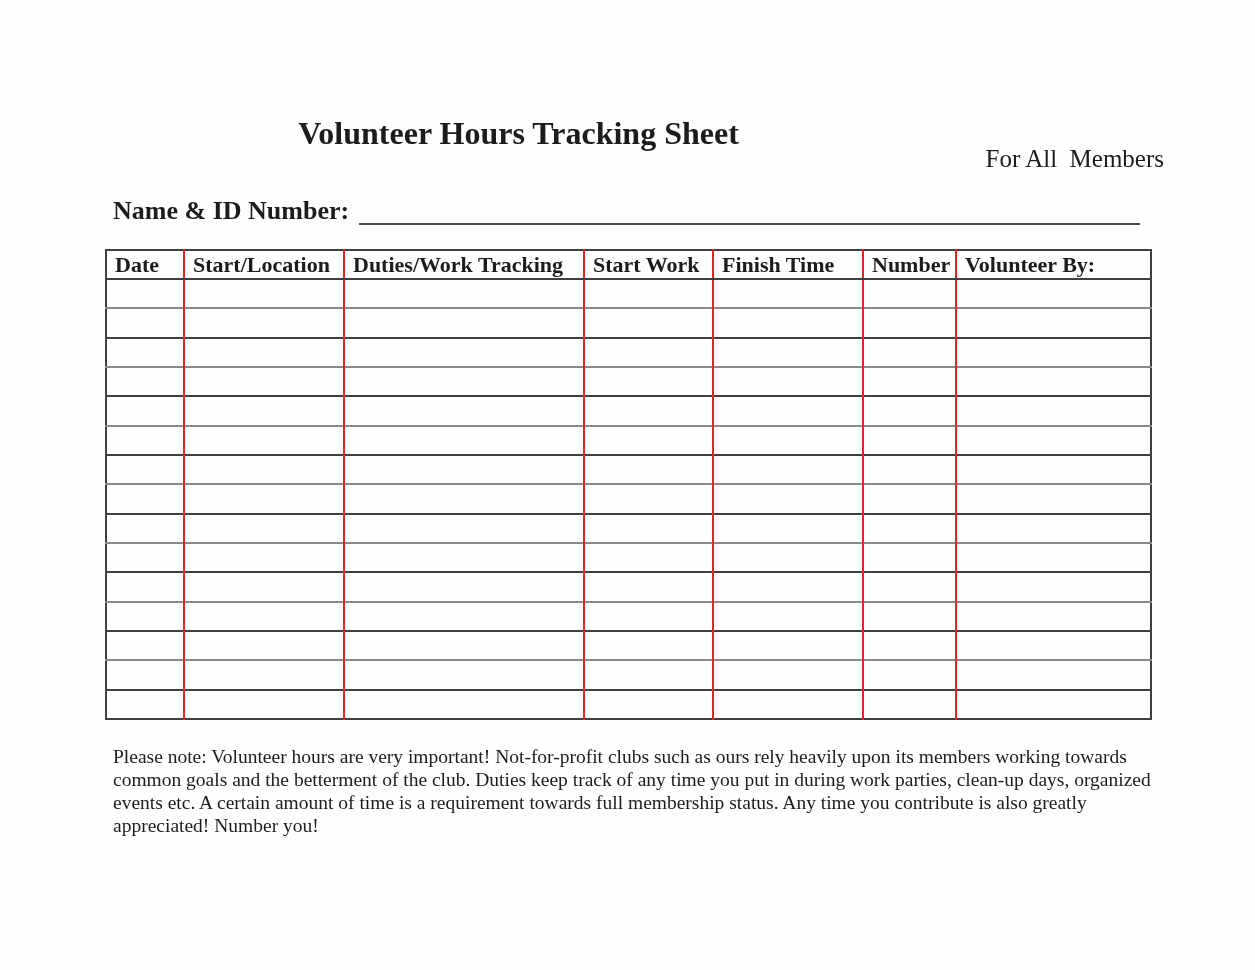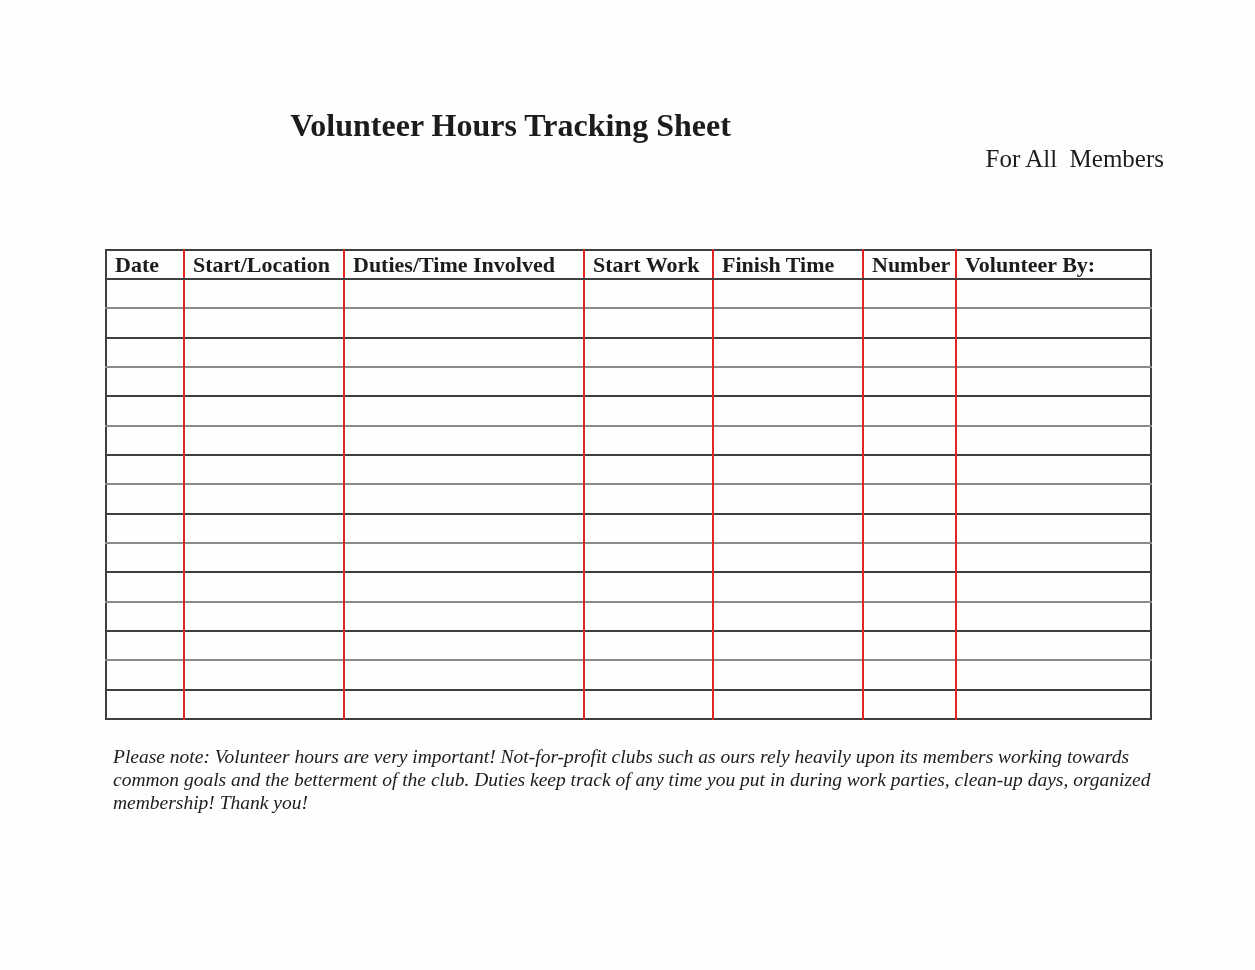--- a/index.html
+++ b/index.html
@@ -10,21 +10,21 @@
   }
   .page {
     position: relative;
     width: 1255px; height: 970px;
     background: var(--page-background, #fefefe);
     color: var(--text, #1c1c1c);
     overflow: hidden;
   }
   .title {
     position: absolute; top: 104px; left: 0; width: 1013px;
-    margin: 4px; text-align: center;
+    margin: 12px; text-align: center;
     font-size: 32px; font-weight: bold; line-height: 1.1;
     white-space: nowrap;
   }
   .subtitle {
     position: absolute; top: 145px; left: 0; width: 1164px;
     text-align: right;
     font-size: 25px; line-height: 1.1;
     white-space: pre;
   }
   .name-row {
@@ -59,47 +59,51 @@
     border-top: 2px solid var(--grid-line-dark, #4c4c4c);
   }
   table.log-table td:first-child { border-left: none; }
   table.log-table tbody tr:nth-child(even) td {
     border-top-color: var(--grid-line-gray, #8a8a8a);
   }
   .footer {
     position: absolute; left: 113px; top: 745px;
     font-size: 19.5px; line-height: 23px;
   }
-  .footer div { white-space: nowrap; font-style: italic; }
+  .footer div { white-space: nowrap; }
 </style>
 </head>
 <body>
 
 <div class="page">
 
   <h1 class="title">Volunteer Hours Tracking Sheet</h1>
 
   <div class="subtitle">For All  Members</div>
 
+  <div class="name-row">
+    <span class="name-label">Name &amp; ID Number:</span>
+    <span class="fill-line"></span>
+  </div>
 
   <table class="log-table">
     <colgroup id="cols">
         <col style="width: 78px;">
         <col style="width: 160px;">
         <col style="width: 240px;">
         <col style="width: 129px;">
         <col style="width: 150px;">
         <col style="width: 93px;">
         <col style="width: 195px;">
       </colgroup>
     <thead>
       <tr id="header-row">
           <th>Date</th>
           <th>Start/Location</th>
-          <th>Duties/Time Involved</th>
+          <th>Duties/Work Tracking</th>
           <th>Start Work</th>
           <th>Finish Time</th>
           <th>Number</th>
           <th>Volunteer By:</th>
         </tr>
     </thead>
     <tbody id="table-body">
         <tr>
           <td></td>
           <td></td>
@@ -234,16 +238,17 @@
           <td></td>
           <td></td>
           <td></td>
         </tr>
       </tbody>
   </table>
 
   <div class="footer">
     <div>Please note: Volunteer hours are very important! Not-for-profit clubs such as ours rely heavily upon its members working towards</div>
     <div>common goals and the betterment of the club. Duties keep track of any time you put in during work parties, clean-up days, organized</div>
-    <div>membership! Thank you!</div>
+    <div>events etc. A certain amount of time is a requirement towards full membership status. Any time you contribute is also greatly</div>
+    <div>appreciated! Number you!</div>
   </div>
 
 </div>
 
 </body></html>

